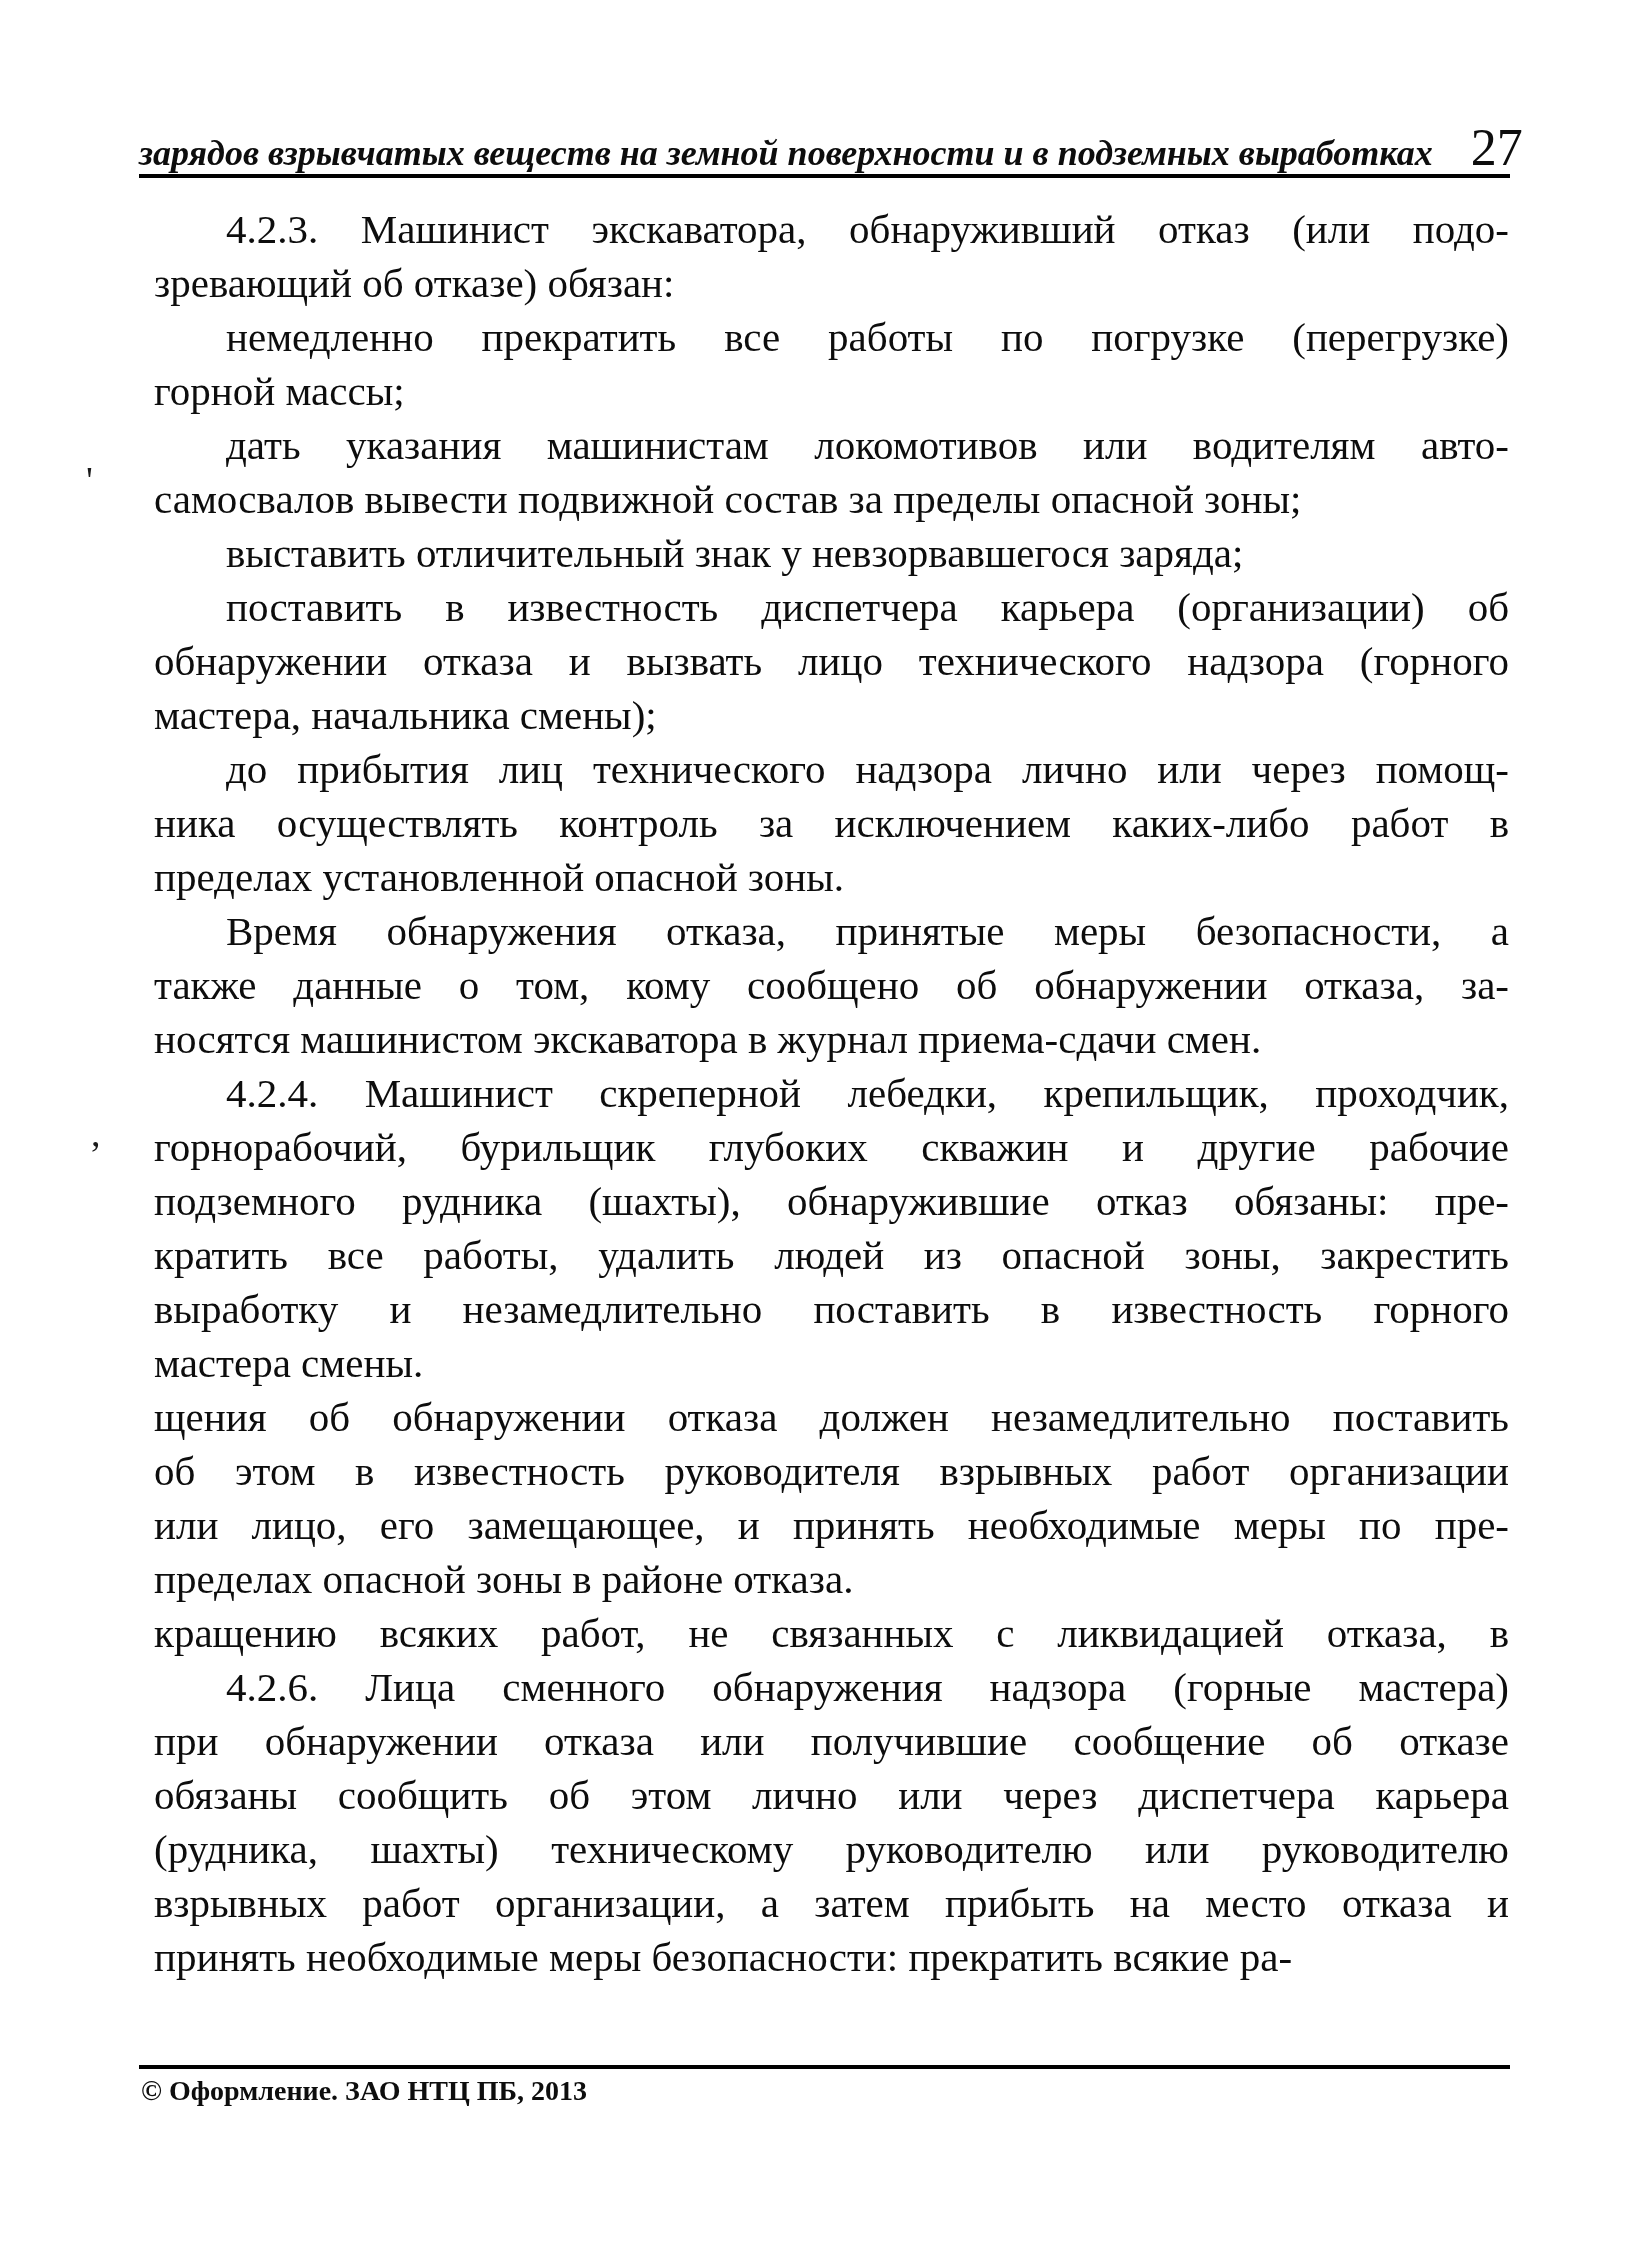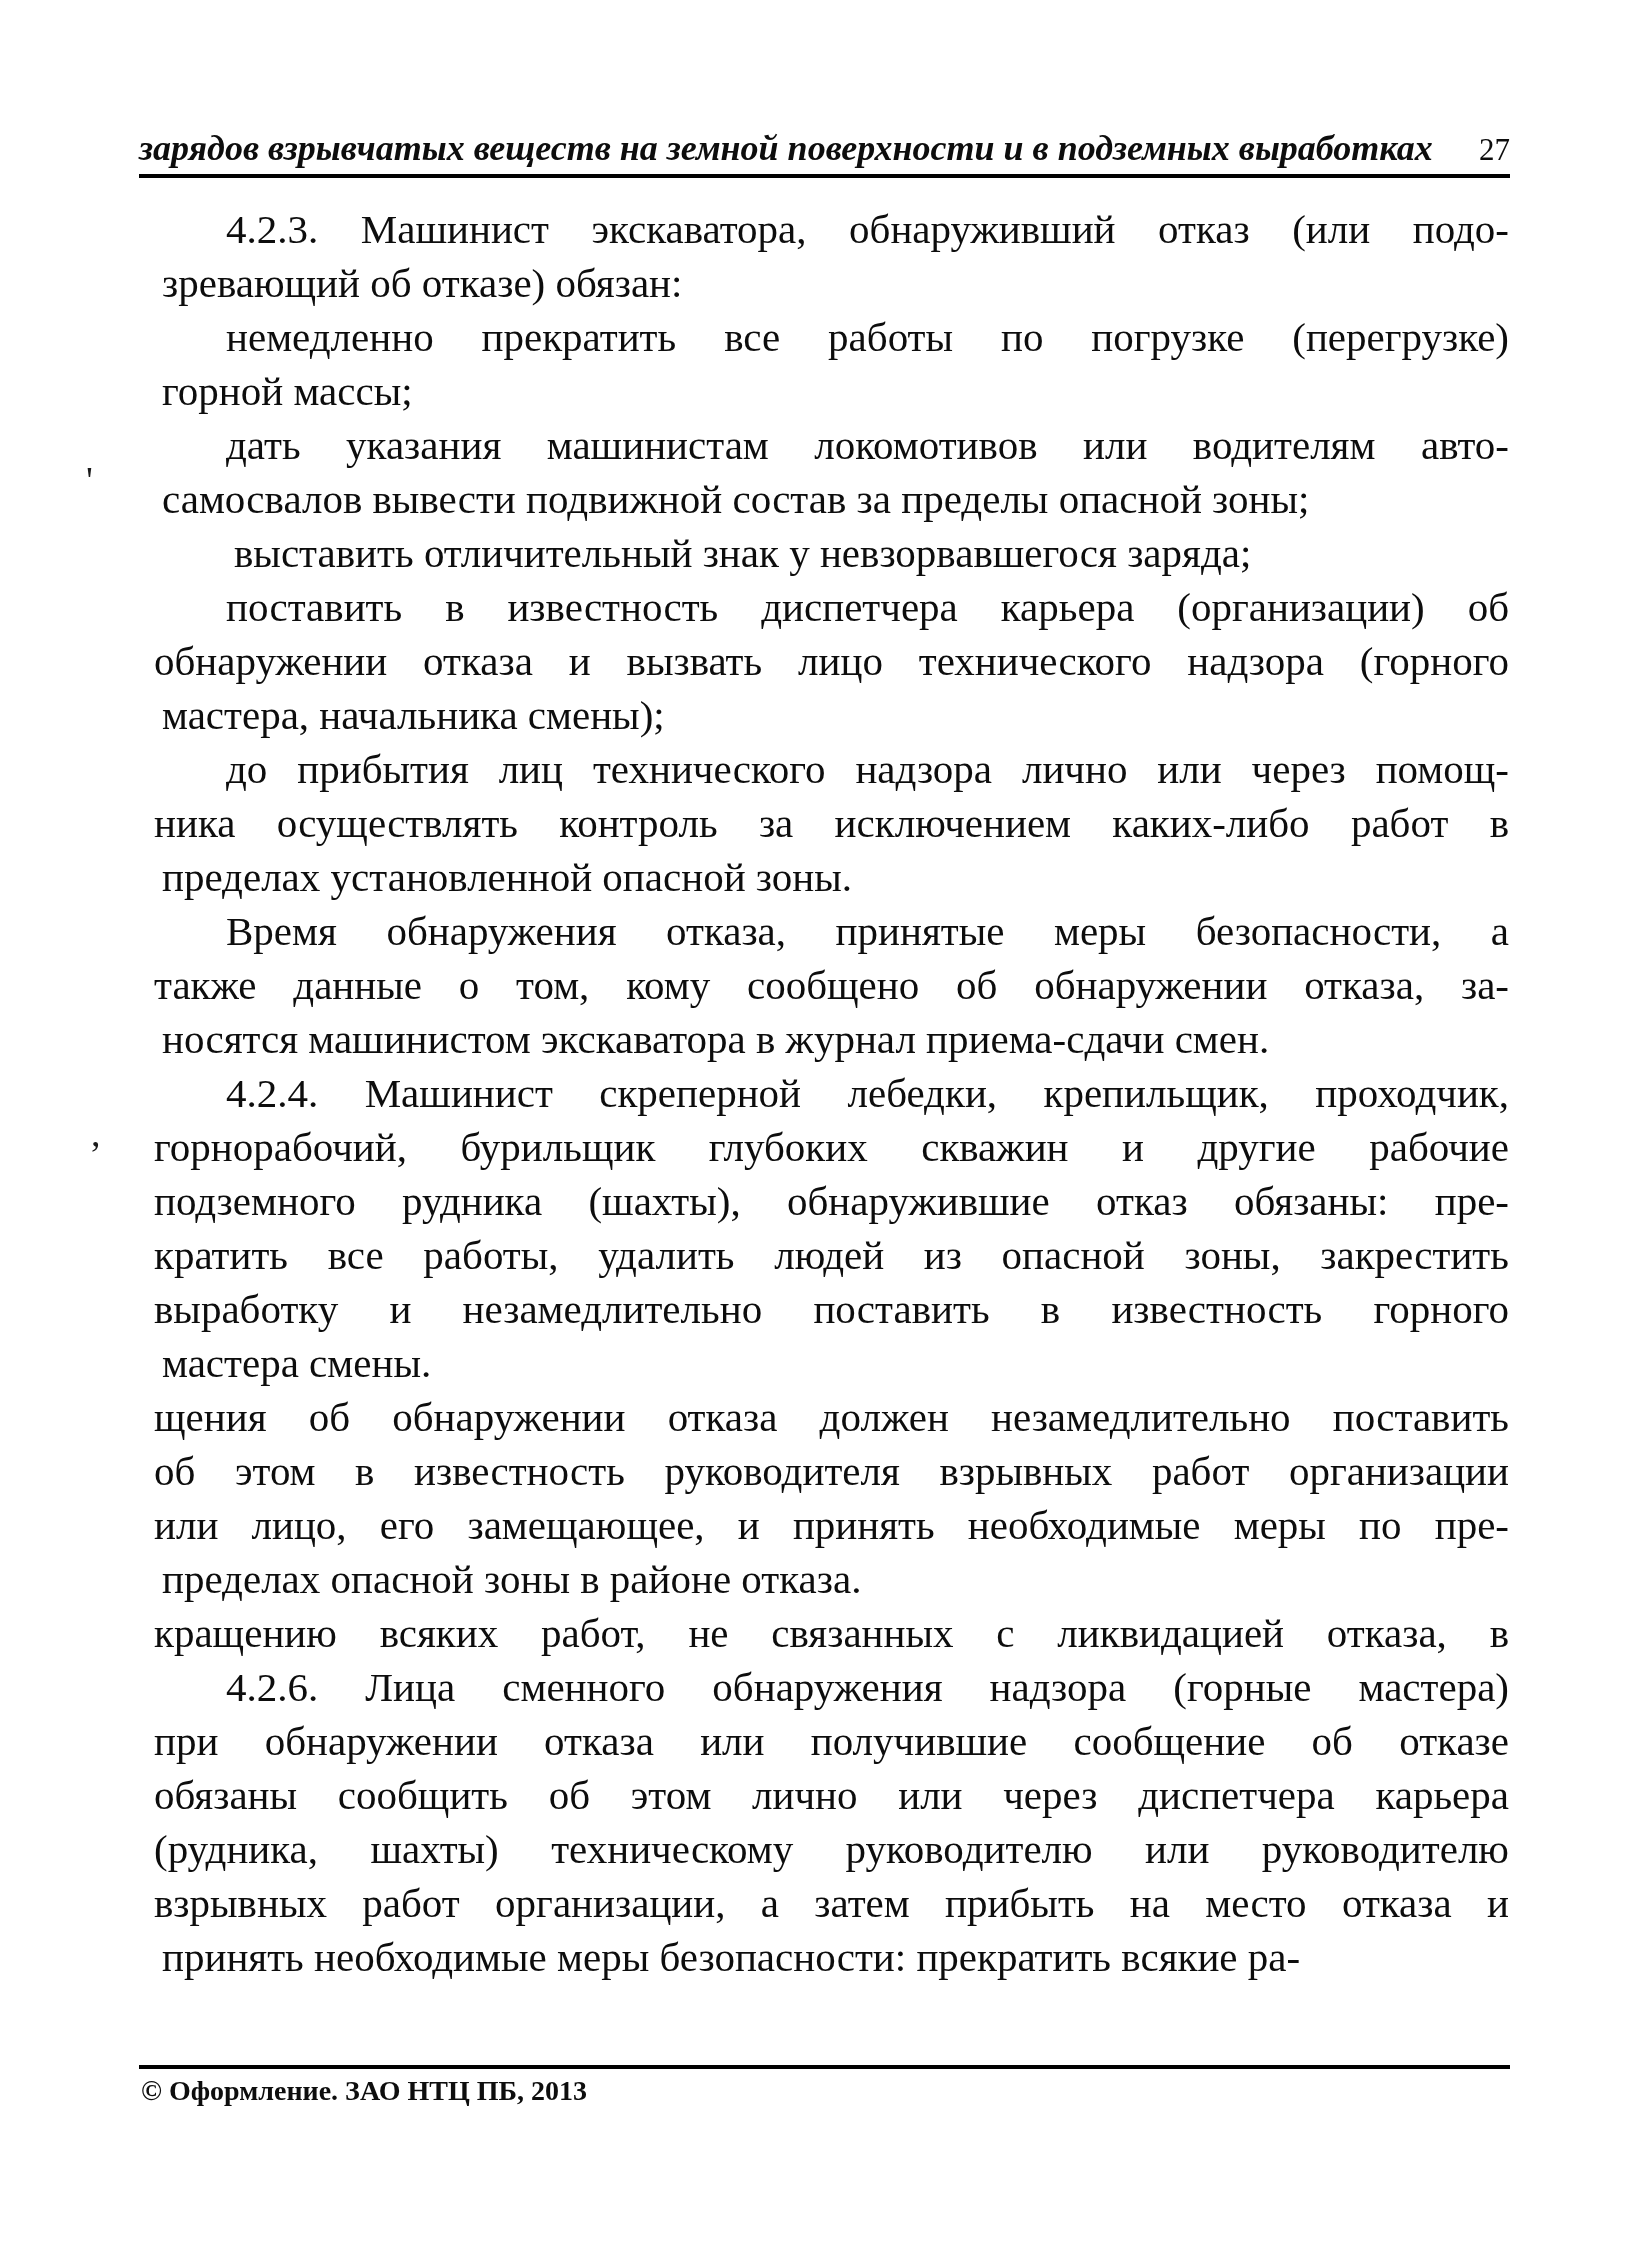--- a/index.html
+++ b/index.html
@@ -30,21 +30,21 @@
   .running-title {
     font-style: italic;
     font-weight: bold;
     font-size: 36px;
     line-height: 48px;
     white-space: nowrap;
   }
   .page-number {
     font-style: normal;
     font-weight: normal;
-    font-size: 31px;
+    font-size: 52px;
     line-height: 48px;
     padding-left: 38px;
   }
   .header-rule {
     position: absolute;
     left: 139px;
     right: 131px;
     top: 174px;
     height: 3.8px;
     background: #000000;
@@ -62,21 +62,20 @@
     line-height: 54px;
     text-align: justify;
     text-align-last: justify;
     white-space: normal;
   }
   .bodytext .line.first {
     text-indent: 72px;
   }
   .bodytext .line.last {
     text-align-last: left;
-    margin-left: 8px;
   }
   
   .footer-rule {
     position: absolute;
     left: 139px;
     right: 131px;
     top: 2065px;
     height: 3.8px;
     background: #000000;
   }

